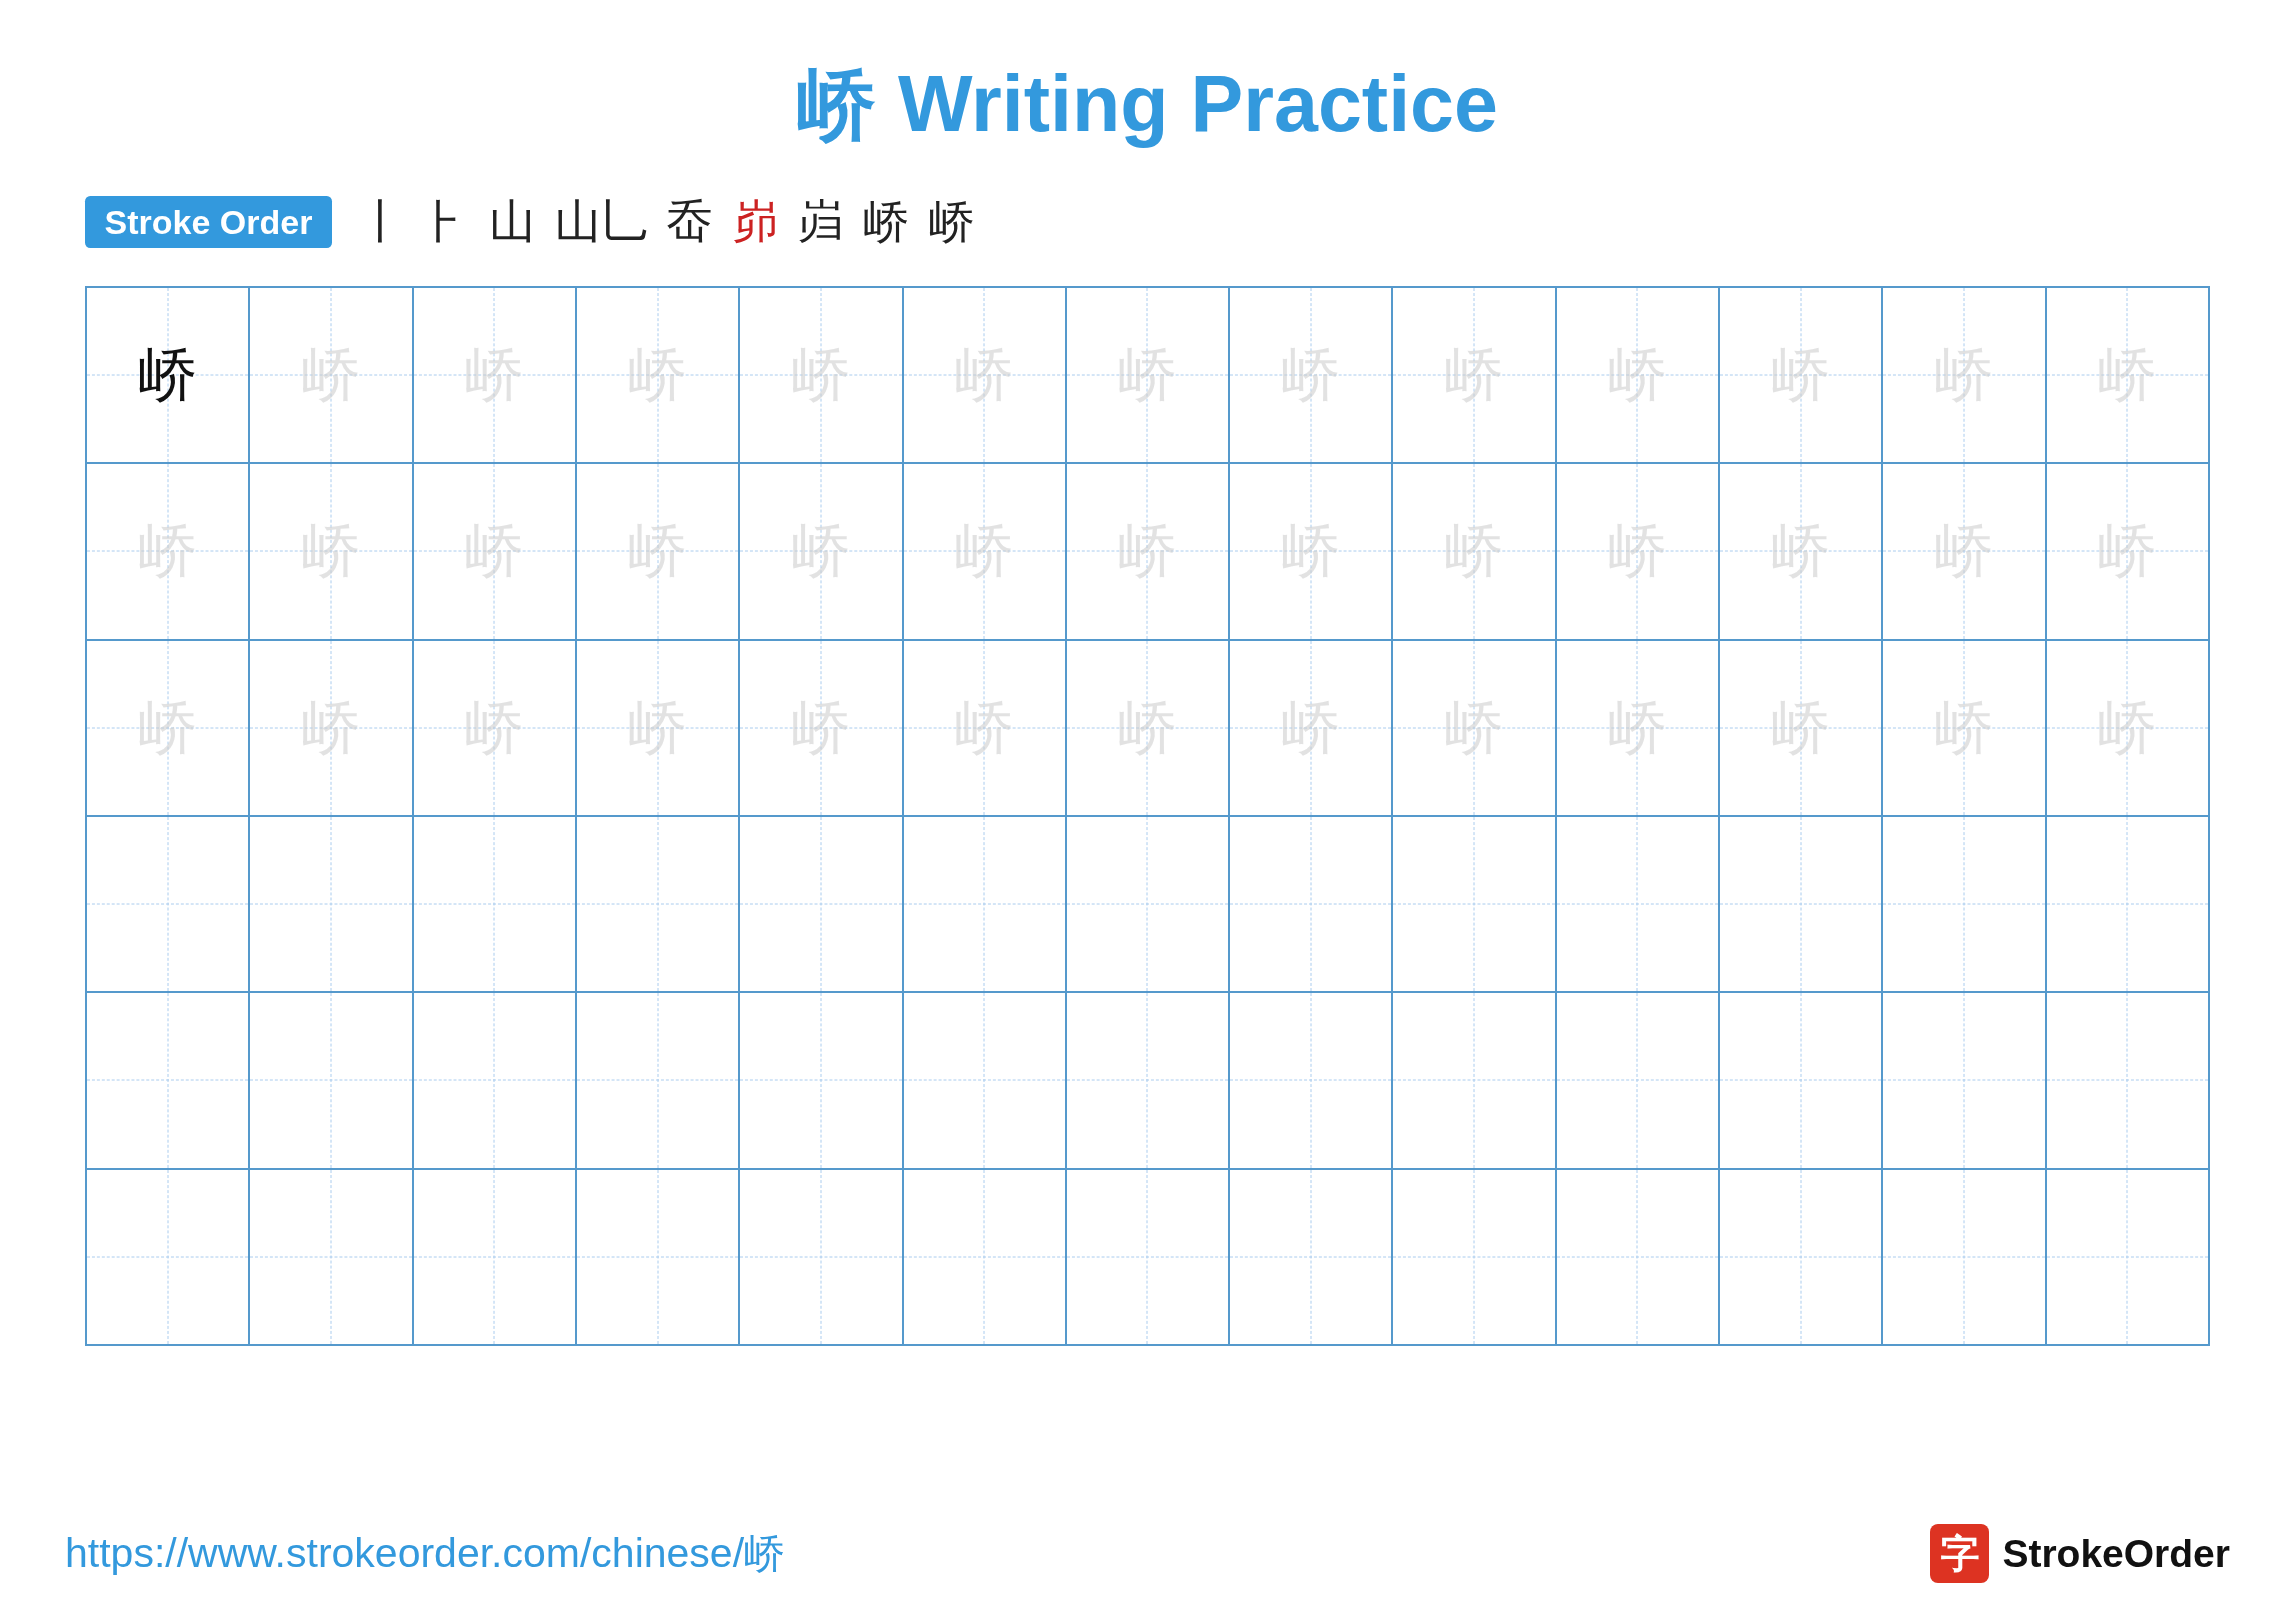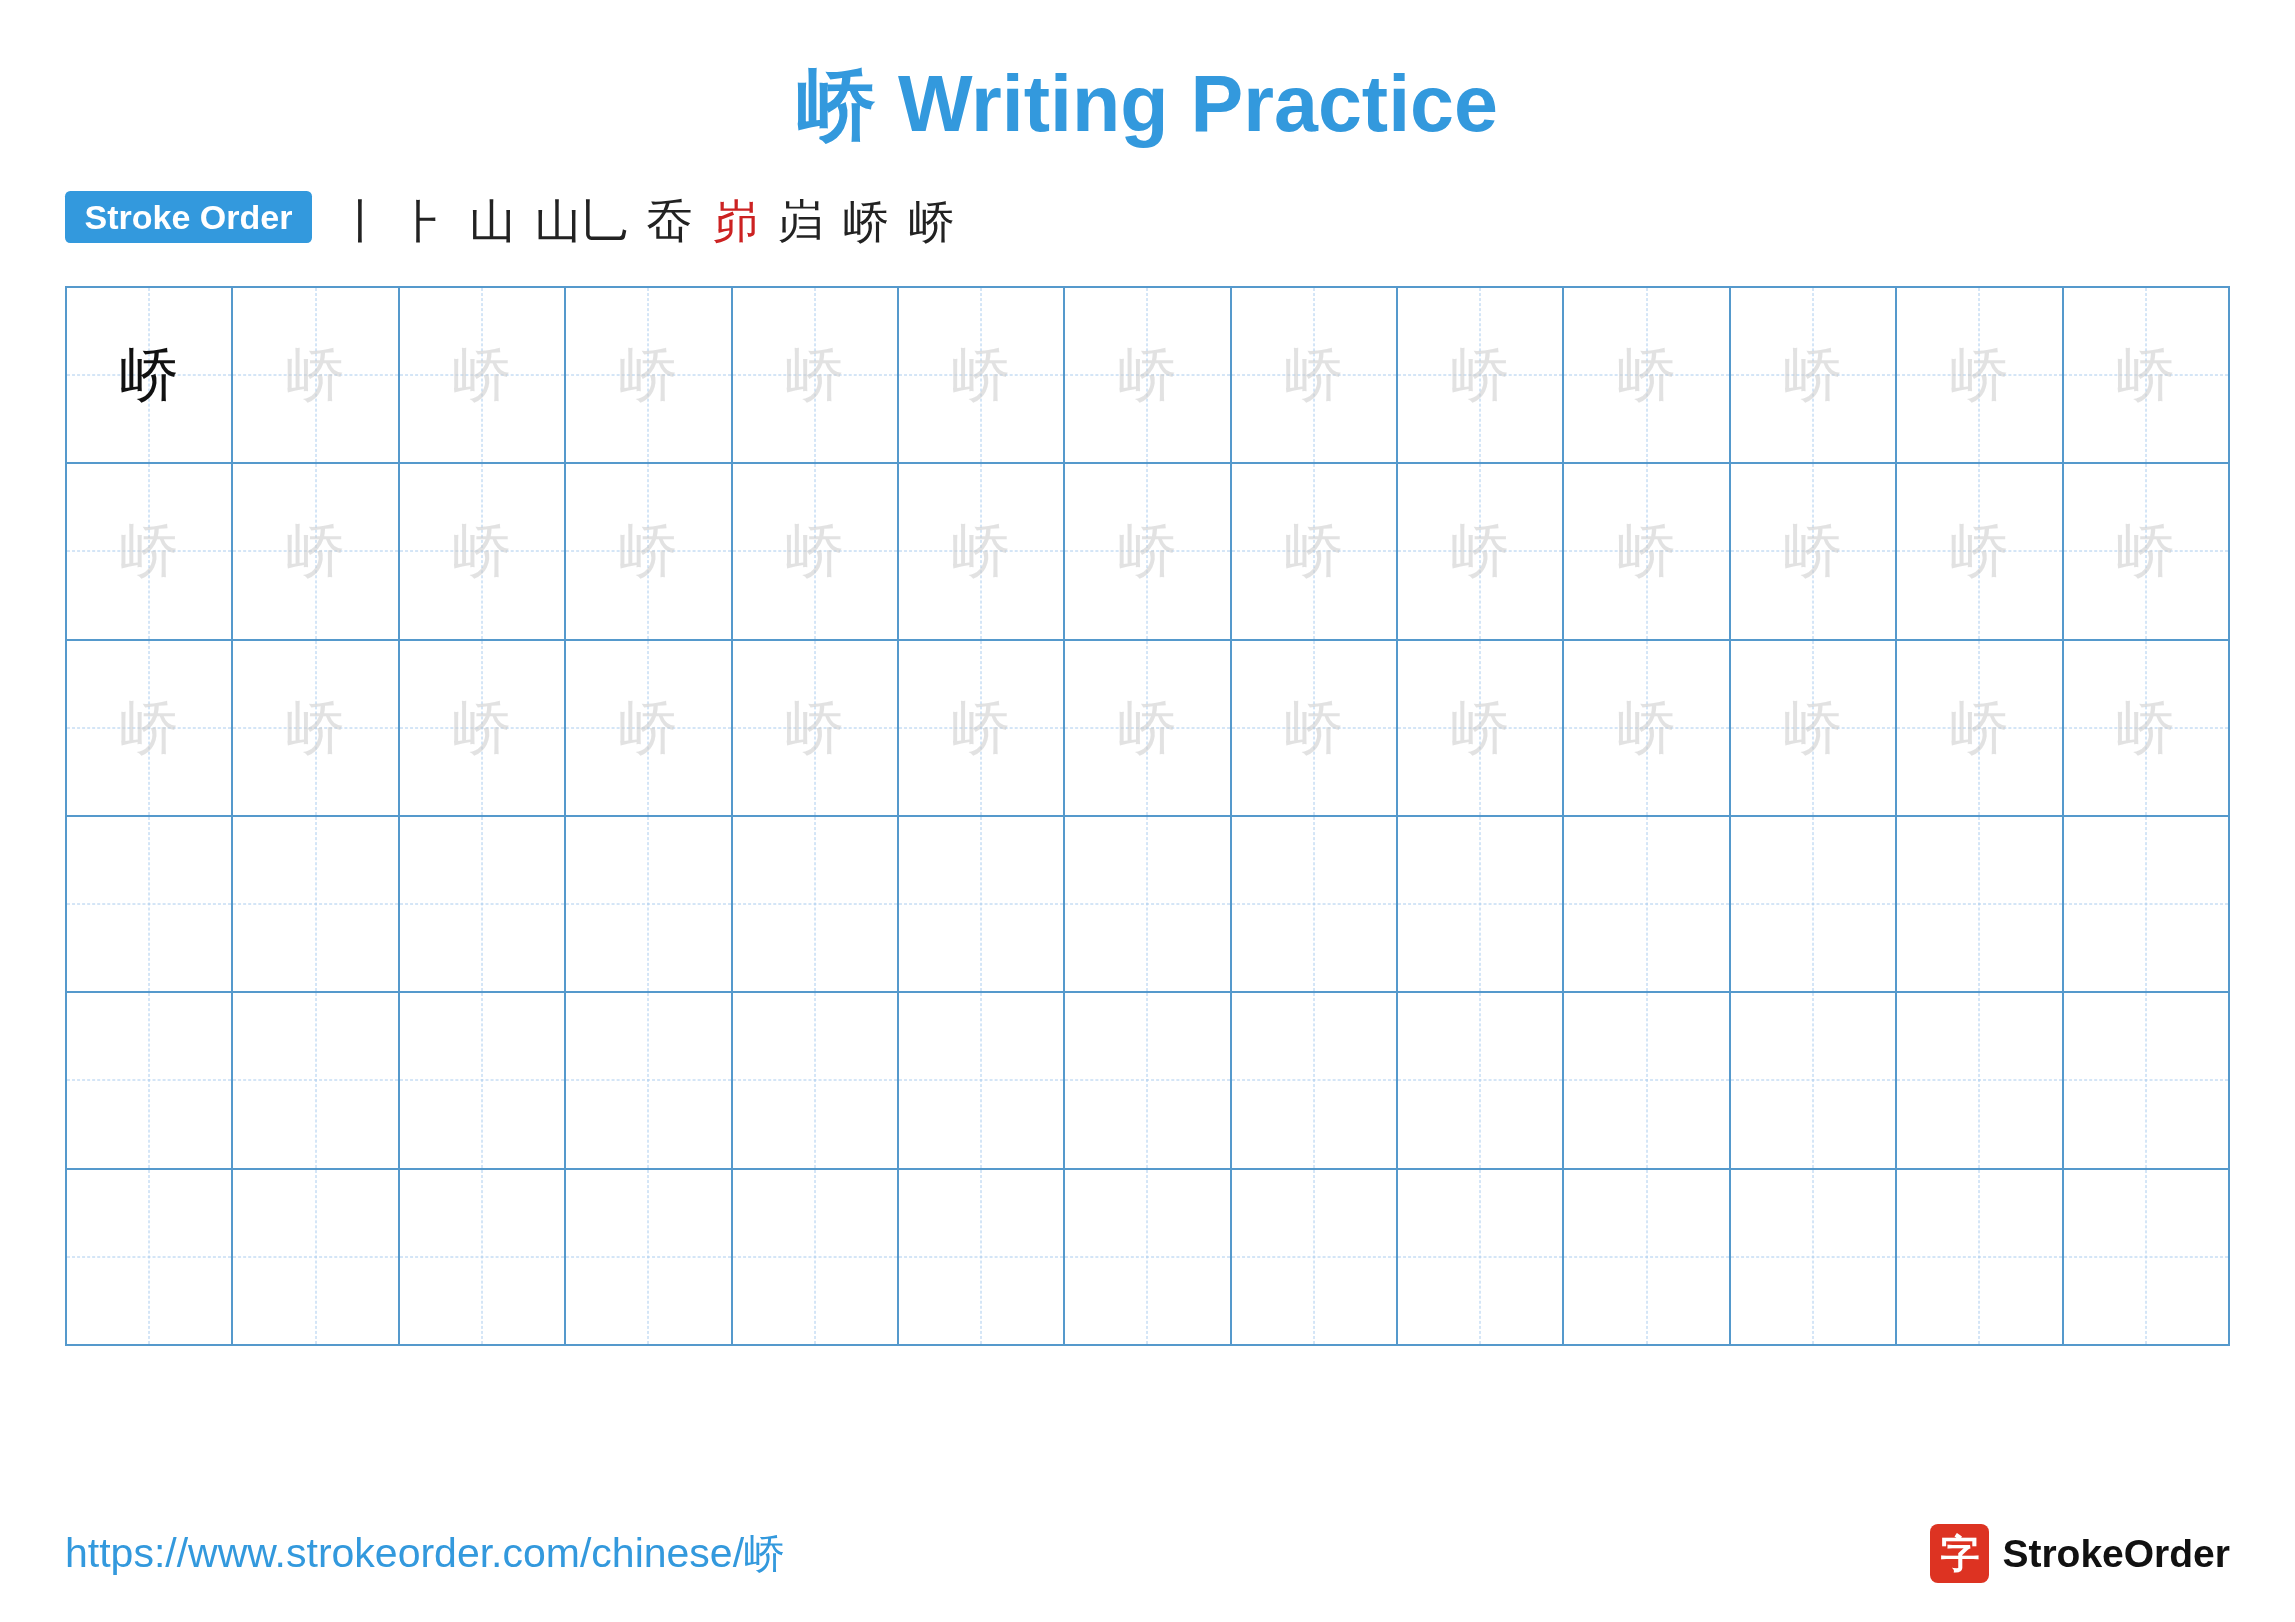--- a/index.html
+++ b/index.html
@@ -10,35 +10,35 @@
       height: 1622px;
       position: relative;
       overflow: hidden;
     }
 
     .page {
       width: 2295px;
       height: 1622px;
       background: #fff;
       position: relative;
-      padding: 39px 65px;
+      padding: 39px 85px;
     }
 
     .title {
       text-align: center;
       font-size: 79px;
       color: #3399dd;
       font-weight: bold;
       margin-bottom: 33px;
       margin-top: 13px;
     }
 
     .stroke-order-row {
       display: flex;
-      align-items: flex-start;
+      align-items: center;
       margin-bottom: 33px;
       gap: 26px;
     }
 
     .stroke-order-badge {
       background: #3399dd;
       color: white;
       font-size: 34px;
       font-weight: bold;
       padding: 6.5px 19.6px;

